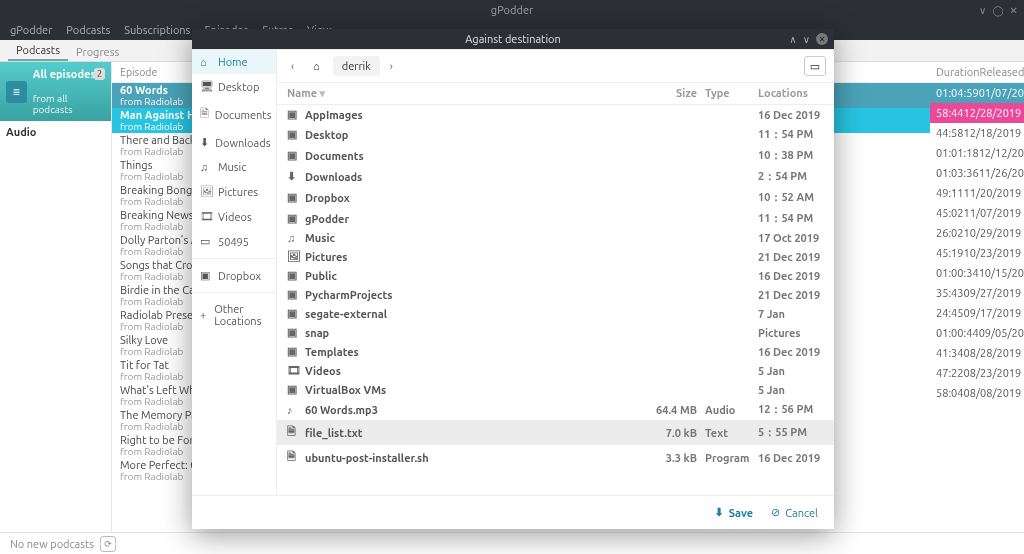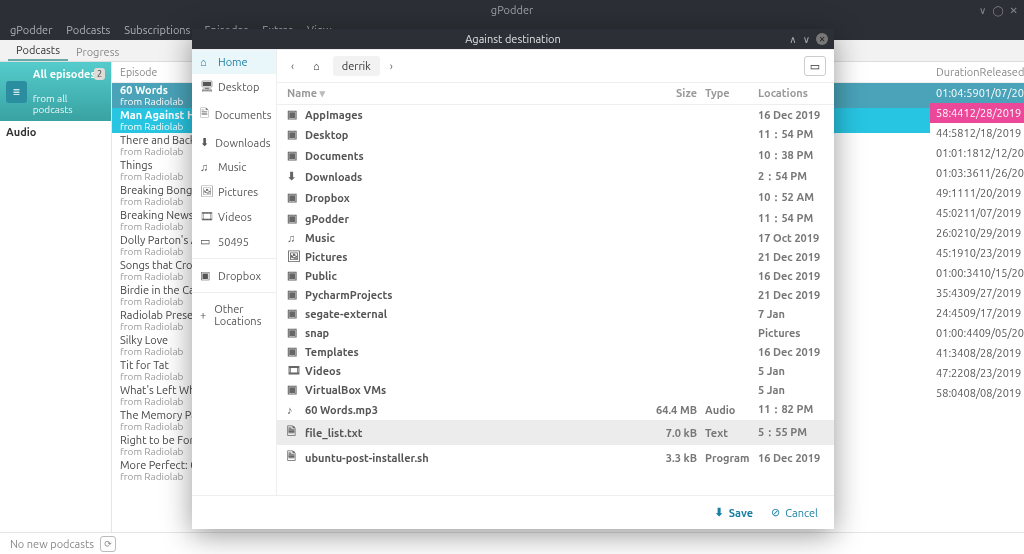--- a/index.html
+++ b/index.html
@@ -460,21 +460,21 @@
             <div class="row">
               <span class="c-name"><span class="ic">▣</span>VirtualBox VMs</span>
               <span class="c-size"></span>
               <span class="c-type"></span>
               <span class="c-mod">5 Jan</span>
             </div>
             <div class="row">
               <span class="c-name"><span class="ic">♪</span>60 Words.mp3</span>
               <span class="c-size">64.4 MB</span>
               <span class="c-type">Audio</span>
-              <span class="c-mod">11：82 PM</span>
+              <span class="c-mod">12：56 PM</span>
             </div>
             <div class="row selected">
               <span class="c-name"><span class="ic">🗎</span>file_list.txt</span>
               <span class="c-size">7.0 kB</span>
               <span class="c-type">Text</span>
               <span class="c-mod">5：55 PM</span>
             </div>
             <div class="row">
               <span class="c-name"><span class="ic">🗎</span>ubuntu-post-installer.sh</span>
               <span class="c-size">3.3 kB</span>

